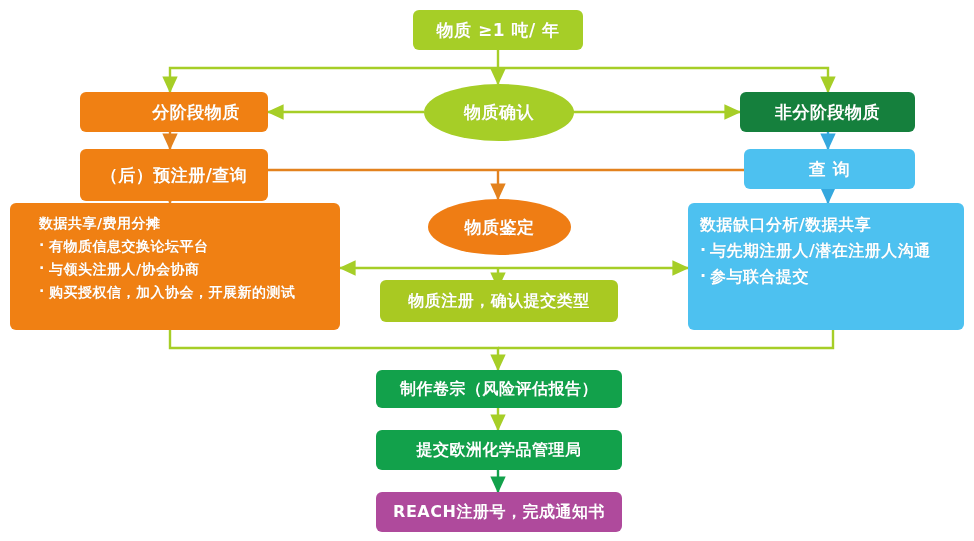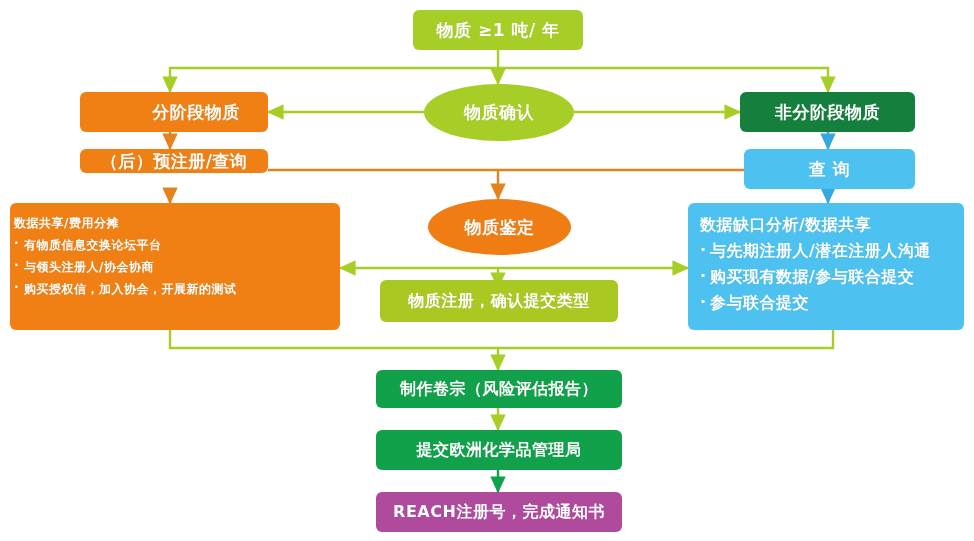--- a/index.html
+++ b/index.html
@@ -132,46 +132,45 @@
   </div>
 
   <div class="node rect" style="left:80px; top:92px; width:188px; height:40px; background:#F08013; font-size:17px;padding-left:44px;">
     <span>分阶段物质</span>
   </div>
 
   <div class="node rect" style="left:740px; top:92px; width:175px; height:40px; background:#15803d; font-size:17px;">
     <span>非分阶段物质</span>
   </div>
 
-  <div class="node rect" style="left:80px; top:149px; width:188px; height:24px; background:#F08013; font-size:17px;">
+  <div class="node rect" style="left:80px; top:149px; width:188px; height:52px; background:#F08013; font-size:17px;">
     <span>（后）预注册/查询</span>
   </div>
 
   <div class="node rect" style="left:744px; top:149px; width:171px; height:40px; background:#4DC1F0; font-size:17px;">
     <span>查  询</span>
   </div>
 
   <div class="node ellipse" style="left:428px; top:199px; width:143px; height:56px; background:#EF7D14; font-size:17px;">
     <span>物质鉴定</span>
   </div>
 
-  <div class="node rect left-align" style="left:10px; top:203px; width:330px; height:127px; background:#F08013; font-size:12px; padding:12px 10px 10px 4px;">
+  <div class="node rect left-align" style="left:10px; top:203px; width:330px; height:127px; background:#F08013; font-size:14px; padding:12px 10px 10px 29px;">
     <span class="title">数据共享/费用分摊</span>
     <span class="bullets">
       <span class="bullet">有物质信息交换论坛平台</span>
       <span class="bullet">与领头注册人/协会协商</span>
       <span class="bullet">购买授权信，加入协会，开展新的测试</span>
     </span>
   </div>
 
   <div class="node rect left-align" style="left:688px; top:203px; width:276px; height:127px; background:#4DC1F0; font-size:16px; padding:12px 8px 10px 12px;">
     <span class="title">数据缺口分析/数据共享</span>
     <span class="bullets">
       <span class="bullet">与先期注册人/潜在注册人沟通</span>
-      <span class="bullet">购买现有数据/参与联合提交</span>
       <span class="bullet">参与联合提交</span>
     </span>
   </div>
 
   <div class="node rect" style="left:380px; top:280px; width:238px; height:42px; background:#A9C922; font-size:16px;">
     <span>物质注册，确认提交类型</span>
   </div>
 
   <div class="node rect" style="left:376px; top:370px; width:246px; height:38px; background:#12A14B; font-size:16px;">
     <span>制作卷宗（风险评估报告）</span>

